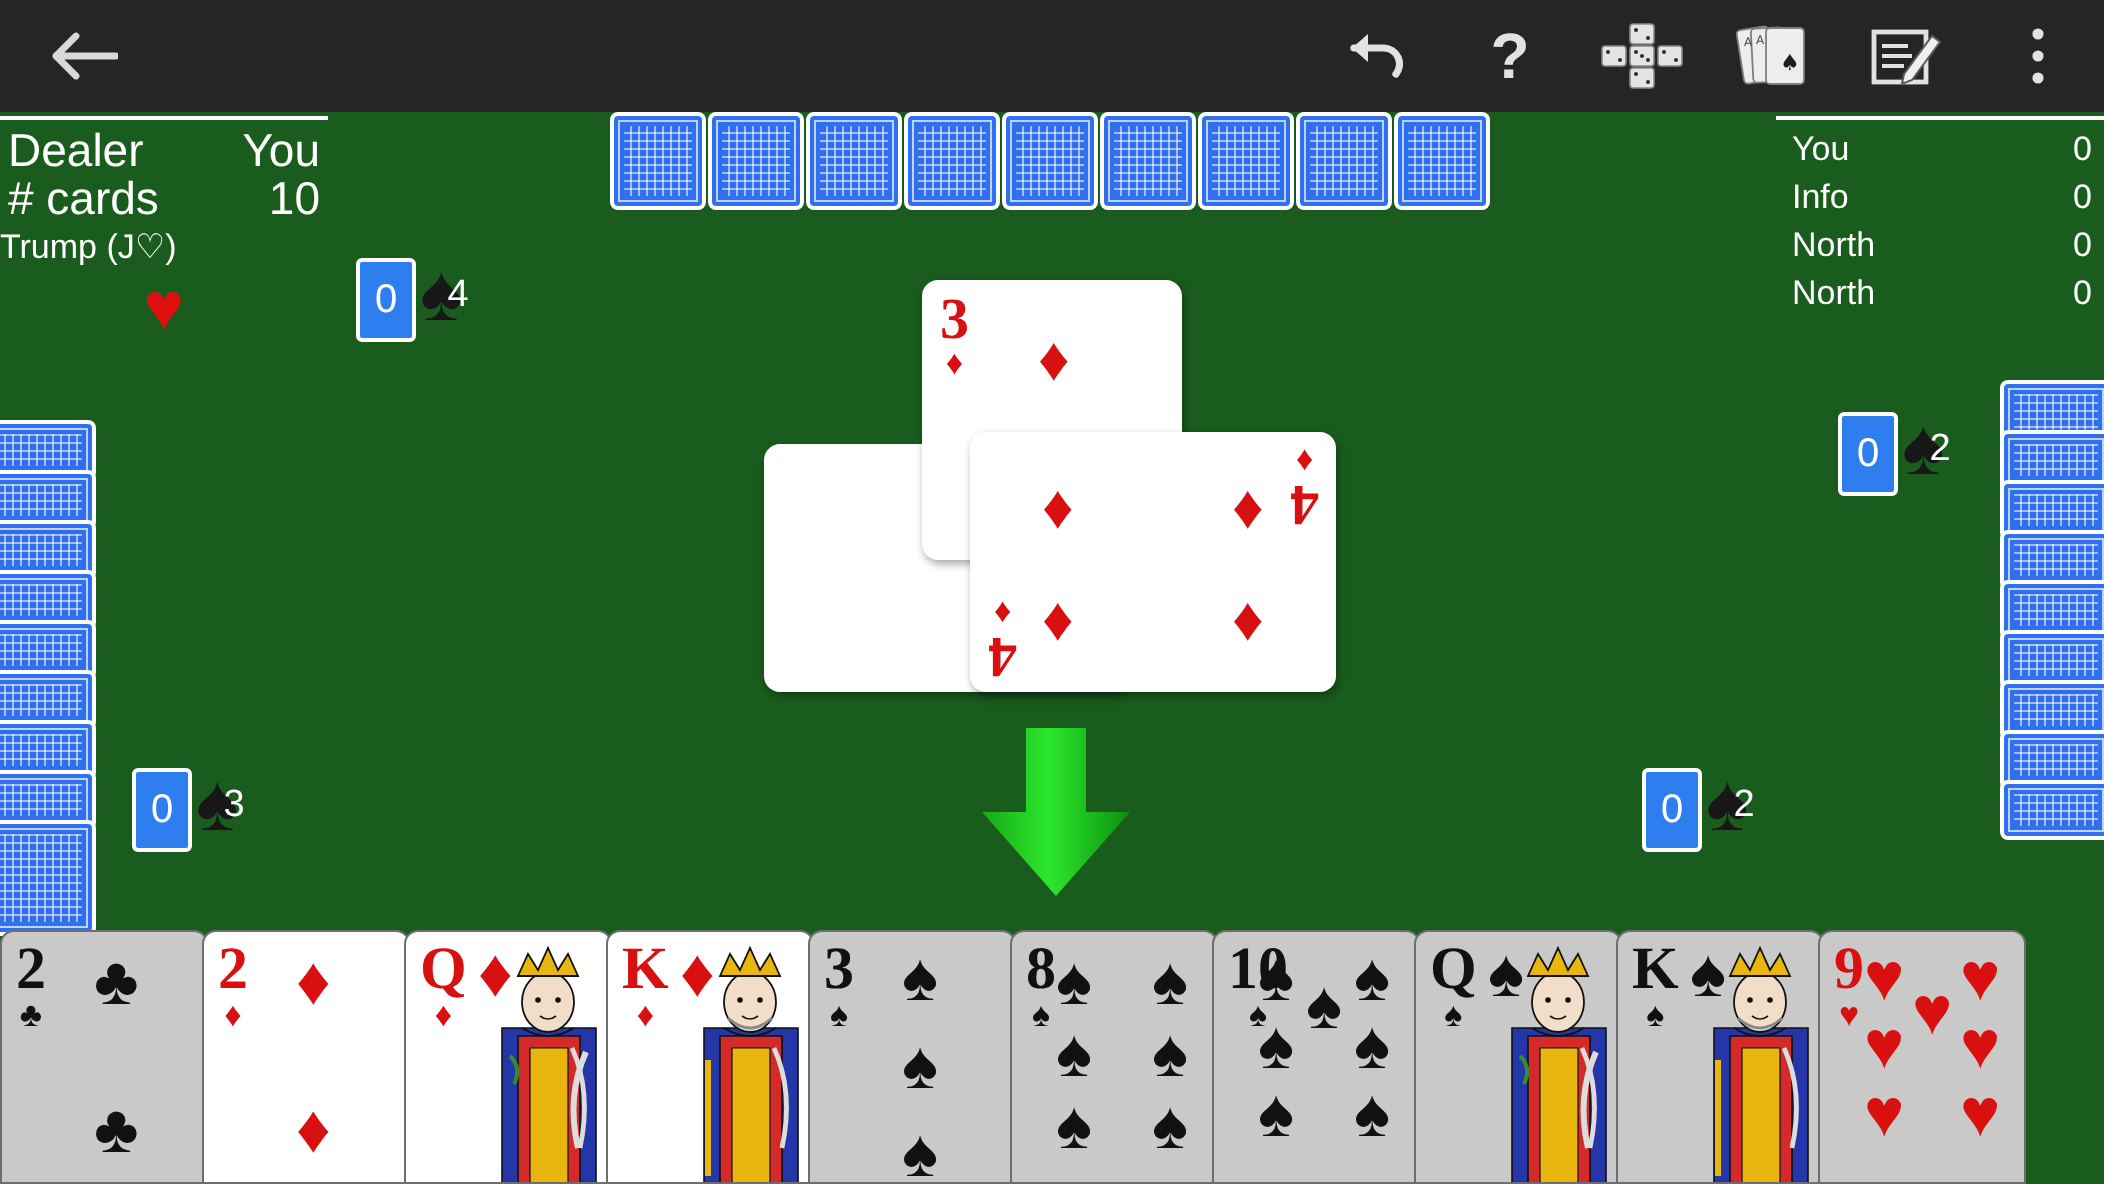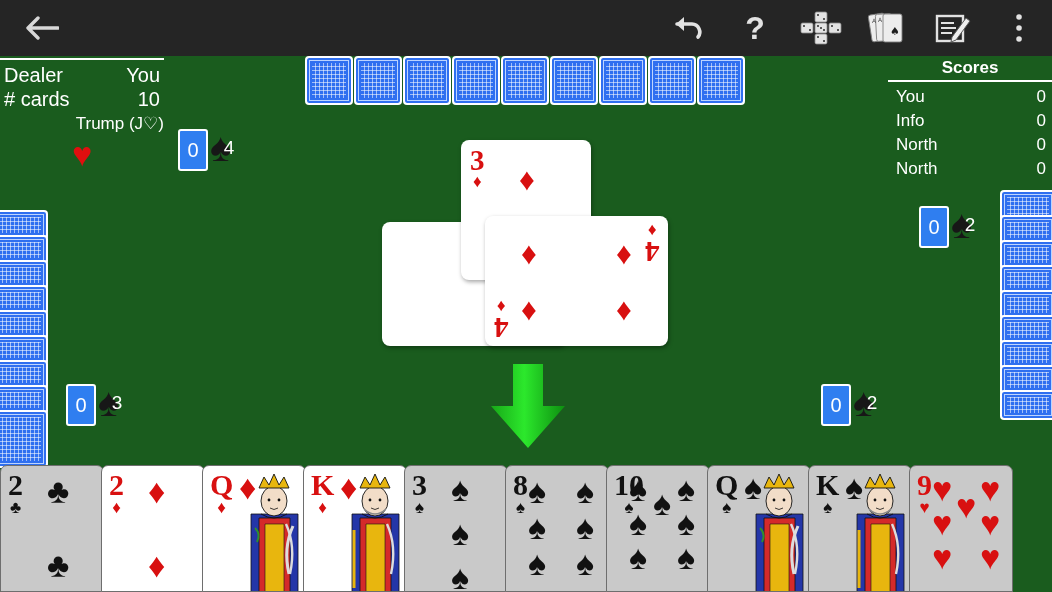--- a/index.html
+++ b/index.html
@@ -26,22 +26,22 @@
 
   
   #felt { position:absolute; left:0; top:56px; width:1052px; height:536px; background:#1a5c1e; }
 
   
   #info-panel {
     position:absolute; left:0; top:58px; width:164px; color:#fff;
   }
   #info-title { text-align:center; font-size:17px; font-weight:bold; padding-bottom:2px; }
   #info-rule { height:2px; background:#fff; margin:0 0 3px 0; }
-  .info-row { display:flex; justify-content:space-between; font-size:20px; padding:0 4px; line-height:24px; }
-  #info-trump { text-align:right; font-size:17px; line-height:26px; }
+  .info-row { display:flex; justify-content:space-between; font-size:23px; padding:0 4px; line-height:24px; }
+  #info-trump { text-align:left; font-size:17px; line-height:26px; }
   #trump-suit { text-align:center; font-size:34px; color:#e00f0f; line-height:30px; margin-top:2px; }
 
   
   #scores-panel { position:absolute; right:0; top:58px; width:164px; color:#fff; }
   #scores-title { text-align:center; font-size:17px; font-weight:bold; padding-bottom:2px; }
   #scores-rule { height:2px; background:#fff; margin:0 0 3px 0; }
   .score-row { display:flex; justify-content:space-between; font-size:17px; padding:0 6px 0 8px; line-height:24px; }
 
   
   .cardback {
@@ -227,21 +227,20 @@
   </div>
   <div class="info-row">
     <span># cards</span>
     <span>10</span>
   </div>
   <div id="info-trump">Trump (J♡)</div>
   <div id="trump-suit">♥</div>
 </div>
 
 <div id="scores-panel">
-  <div id="scores-title">Scores</div>
   <div id="scores-rule"></div>
   <div class="score-row">
     <span>You</span>
     <span>0</span>
   </div>
   <div class="score-row">
     <span>Info</span>
     <span>0</span>
   </div>
   <div class="score-row">

